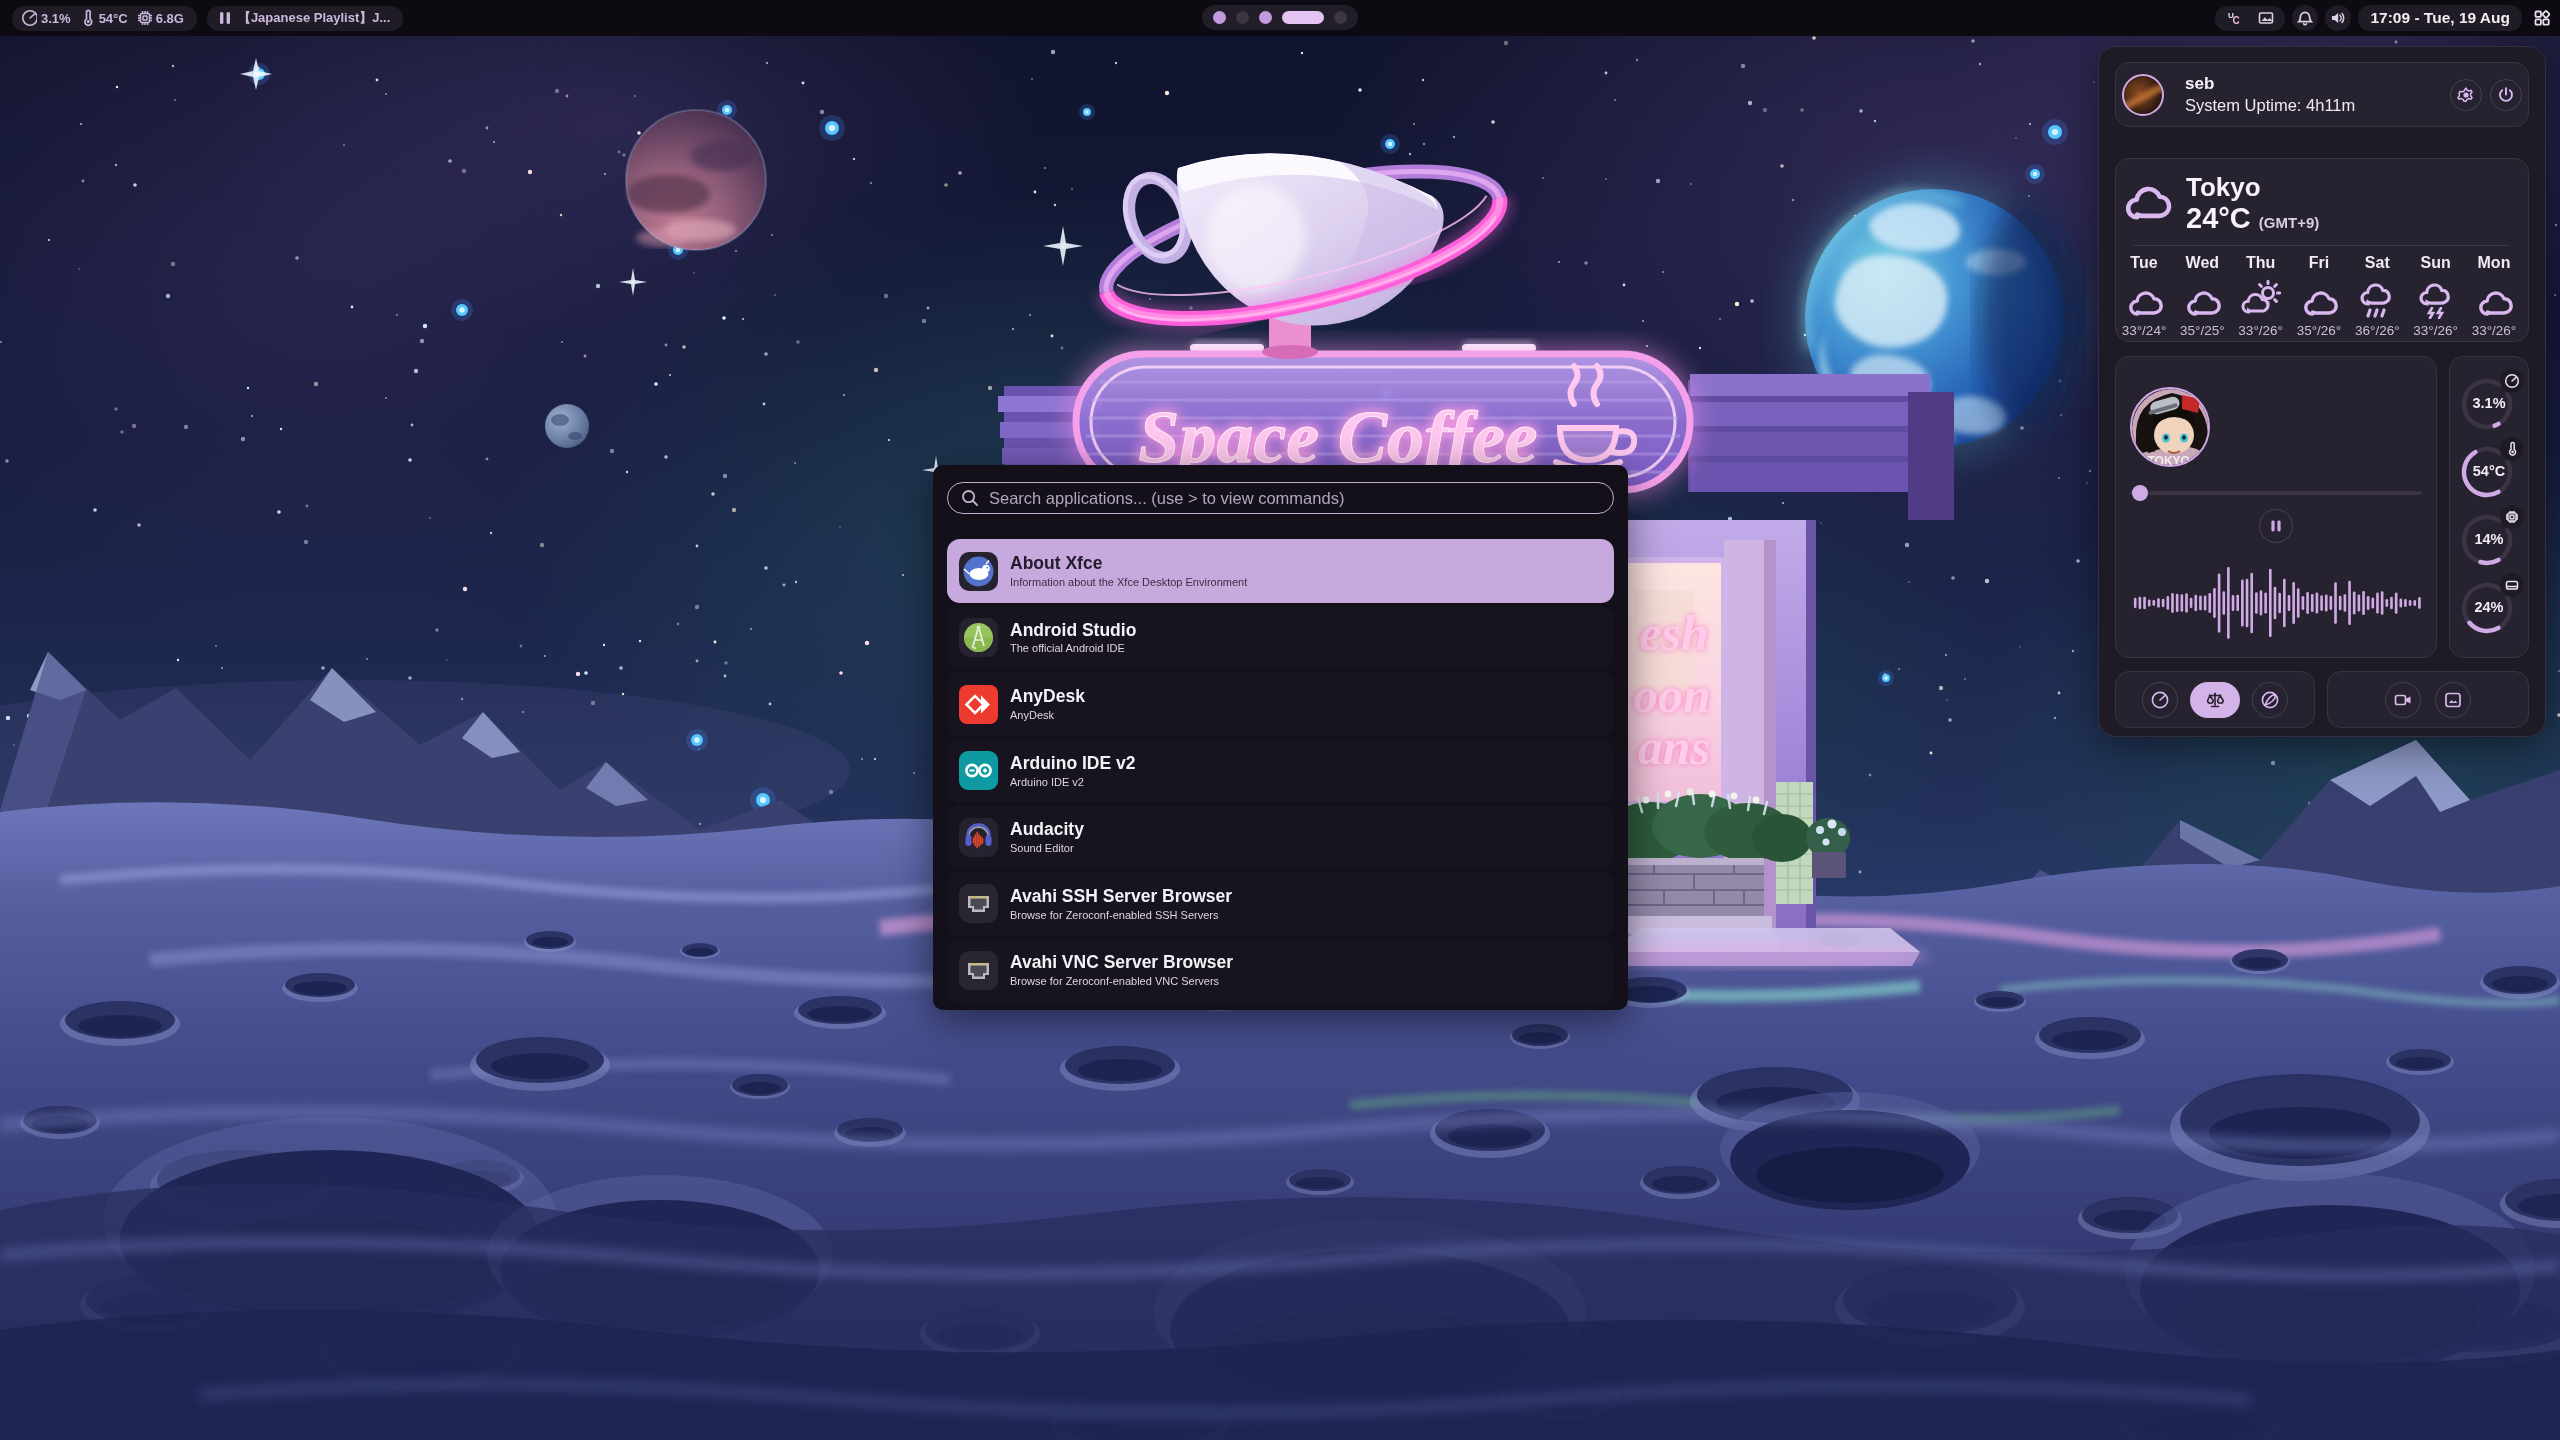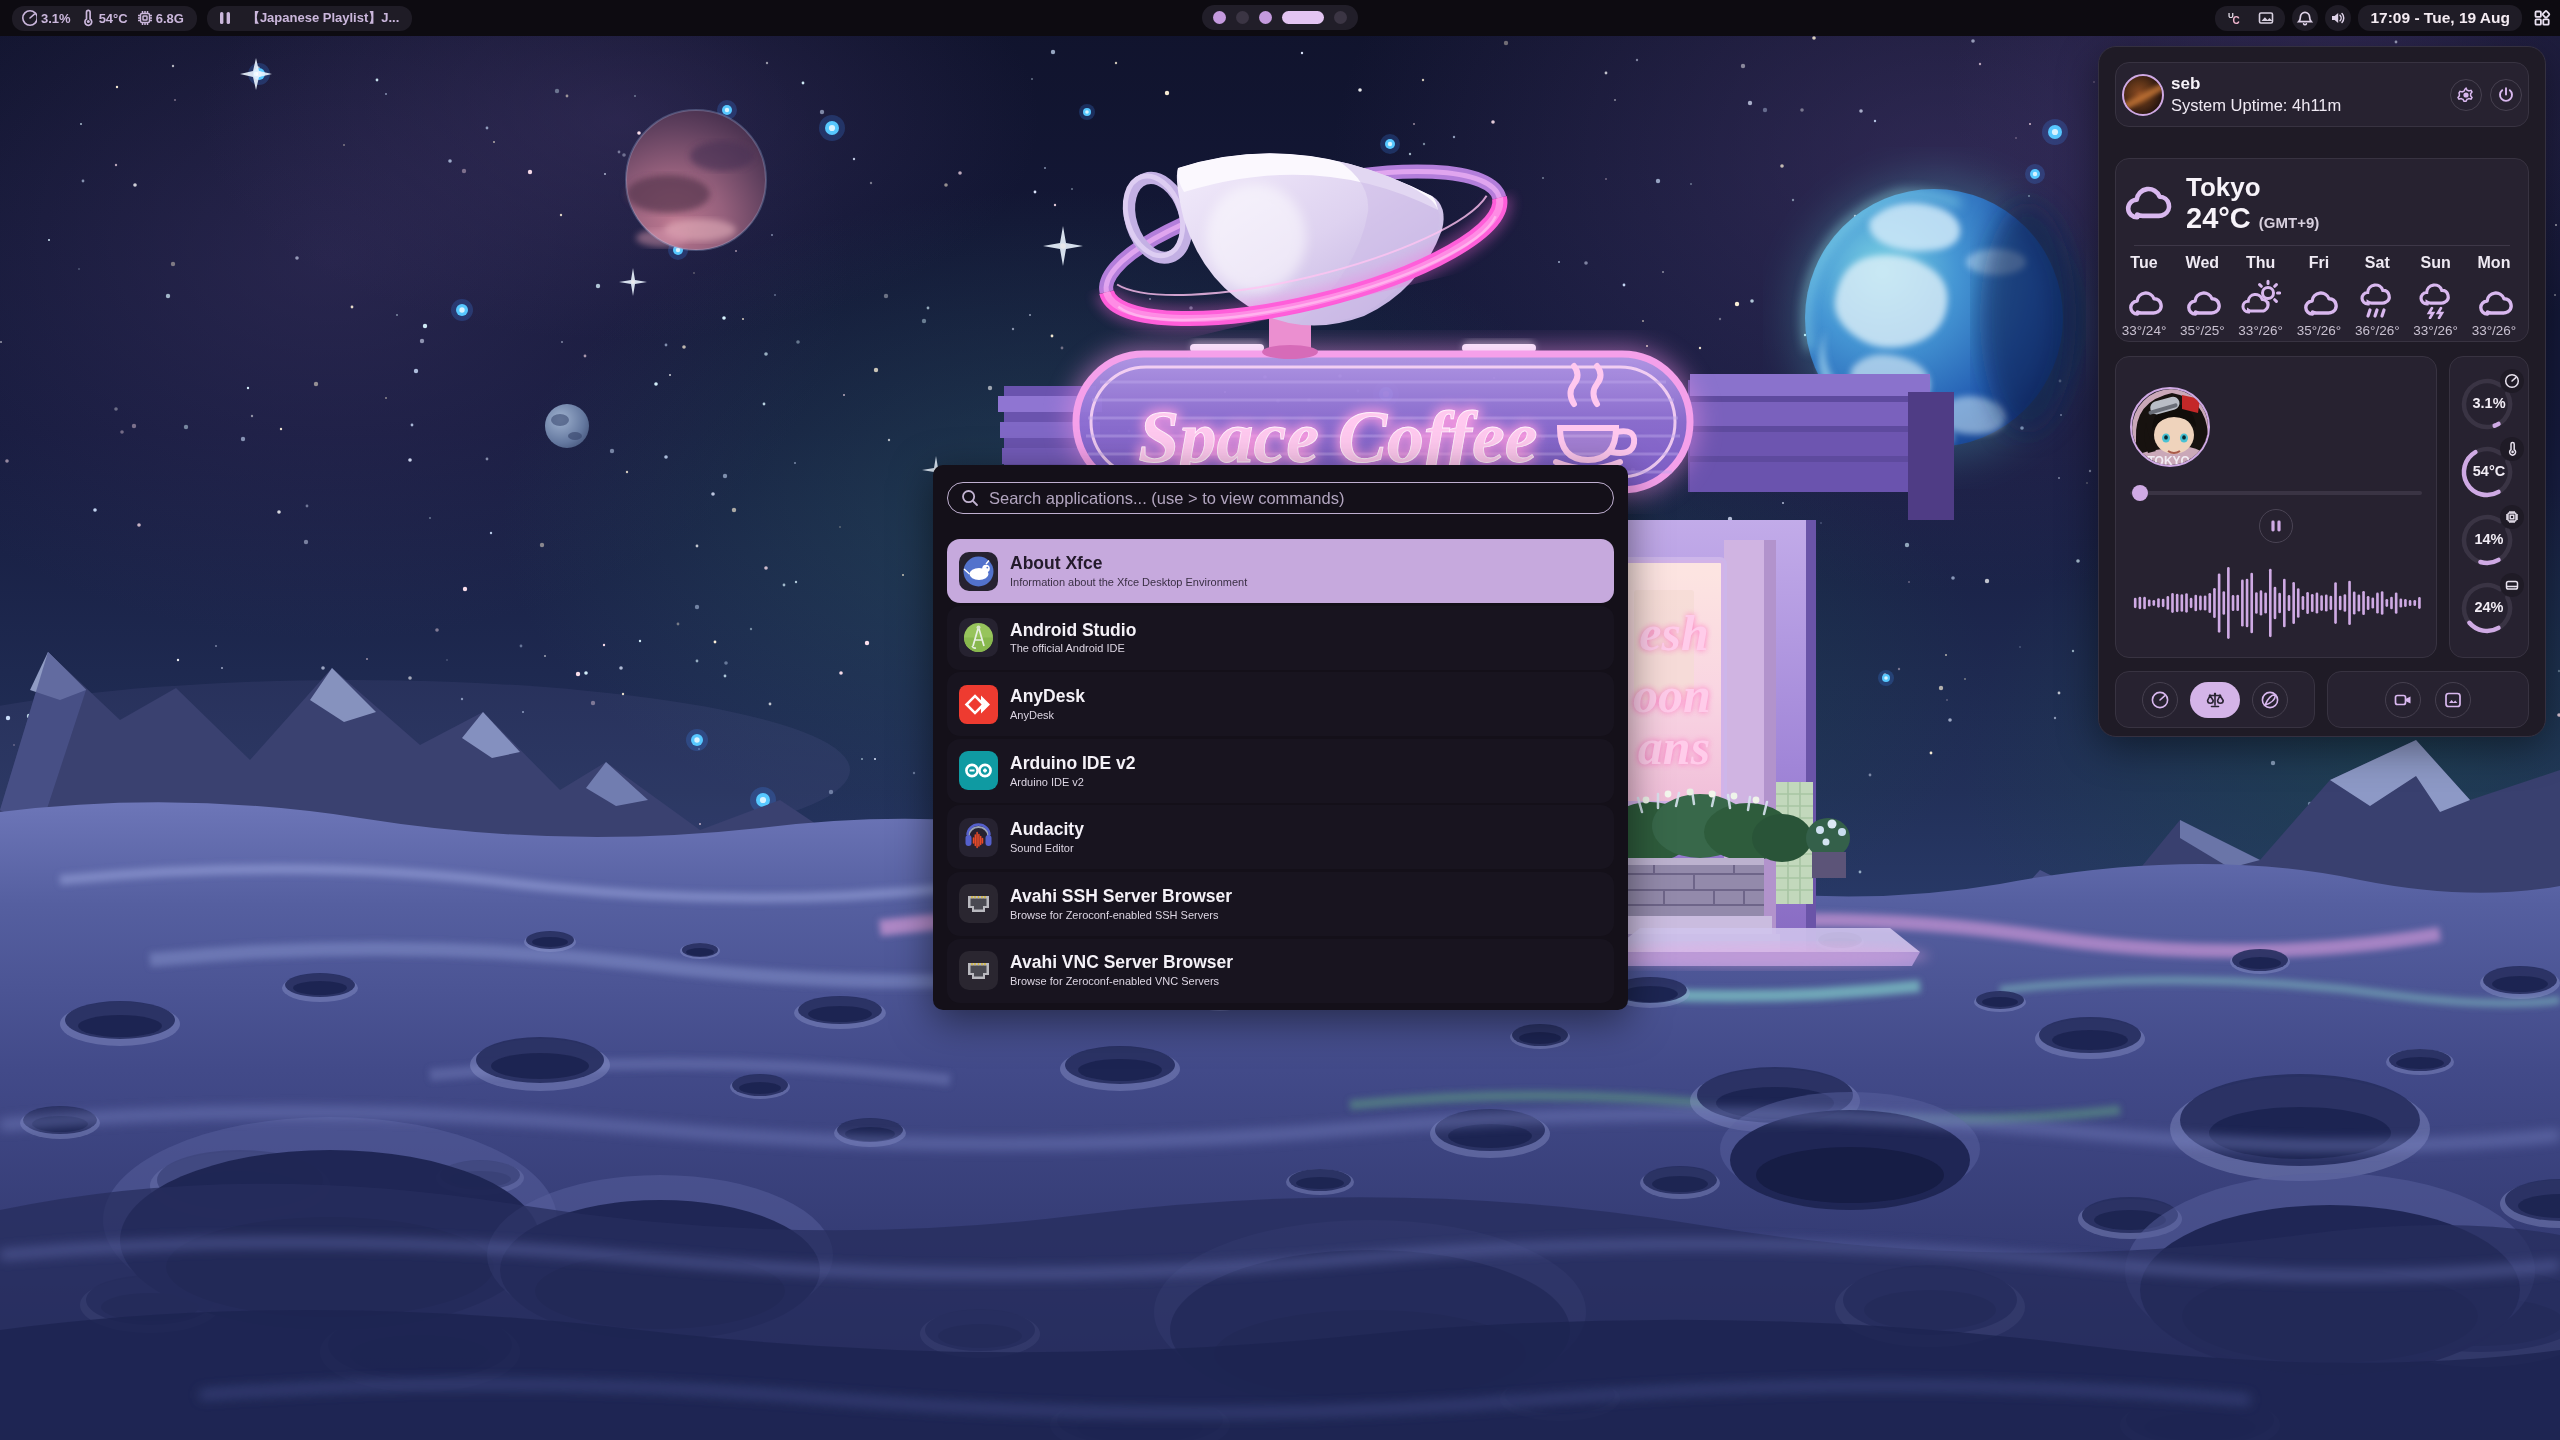--- a/index.html
+++ b/index.html
@@ -29,21 +29,21 @@
 .lrow svg{flex:none}
 .lrow.sel{background:#c6a9dd}
 .lt1{font-size:17.5px;font-weight:bold;color:#f4f1f7;line-height:1.25}
 .lt2{font-size:11px;color:#ddd6e3;line-height:1.3}
 .lrow.sel .lt1{color:#231a2b}
 .lrow.sel .lt2{color:#3a2f44}
 
 
 .panel{position:absolute;left:2098px;top:46px;width:448px;height:691px;background:#1f1b26;border:1px solid #343040;border-radius:18px;z-index:15;padding:15px 16px;box-shadow:0 10px 40px rgba(0,0,0,.45)}
 .card{background:#272230;border:1px solid #383341;border-radius:14px}
-.usercard{height:65px;display:flex;align-items:center;padding:0 6px;gap:7px}
+.usercard{height:65px;display:flex;align-items:center;padding:0 6px;gap:21px}
 .avatar{width:42px;height:42px;border-radius:21px;border:2px solid #cfa9e4;background:radial-gradient(circle at 40% 45%, #8a4a22 0%, #5e3418 35%, #2c1810 70%, #1a0f0a 100%);position:relative;overflow:hidden}
 .avatar::after{content:"";position:absolute;left:-4px;top:16px;width:52px;height:7px;background:#c87838;transform:rotate(-28deg);filter:blur(2px);opacity:.8}
 .uname{font-size:17px;font-weight:bold;color:#f6f2f8}
 .uup{font-size:16.5px;color:#efe9f3;margin-top:2px}
 .ubtns{margin-left:auto;display:flex;gap:8px}
 .cbtn{width:32px;height:32px;border-radius:16px;border:1px solid #46404f;display:flex;align-items:center;justify-content:center}
 .weather{margin-top:31px;height:184px;padding:14px 16px 0 16px;overflow:hidden}
 .wtop{display:flex;gap:13px;align-items:flex-start;margin-left:-13px}
 .wcity{font-size:26px;font-weight:bold;color:#f7f3f9;line-height:1.1}
 .wtemp{font-size:29px;font-weight:bold;color:#f7f3f9;line-height:1.15}
@@ -1105,21 +1105,21 @@
           </svg>
           <span>6.8G</span>
     </div>
     <div class="pill">
       <svg width="16" height="18" viewBox="0 0 16 18" style="">
             <g fill="#cbb7dc">
               <rect x="4" y="3" width="3.4" height="12" rx="1.6"></rect>
               <rect x="10.6" y="3" width="3.4" height="12" rx="1.6"></rect>
             </g>
           </svg>
-          <span style="margin-left:11px">【Japanese Playlist】J...</span>
+          <span style="margin-left:2px">【Japanese Playlist】J...</span>
     </div>
   </div>
   <div class="tb-center">
     <div class="ws">
       <div class="dot on"></div>
           <div class="dot"></div>
           <div class="dot on"></div>
           <div class="wspill"></div>
           <div class="dot"></div>
     </div>

